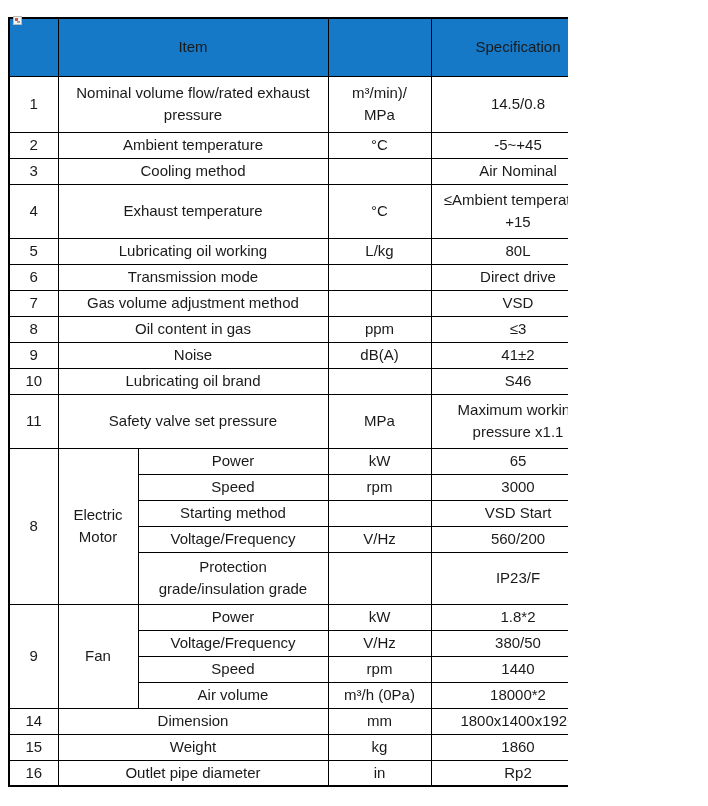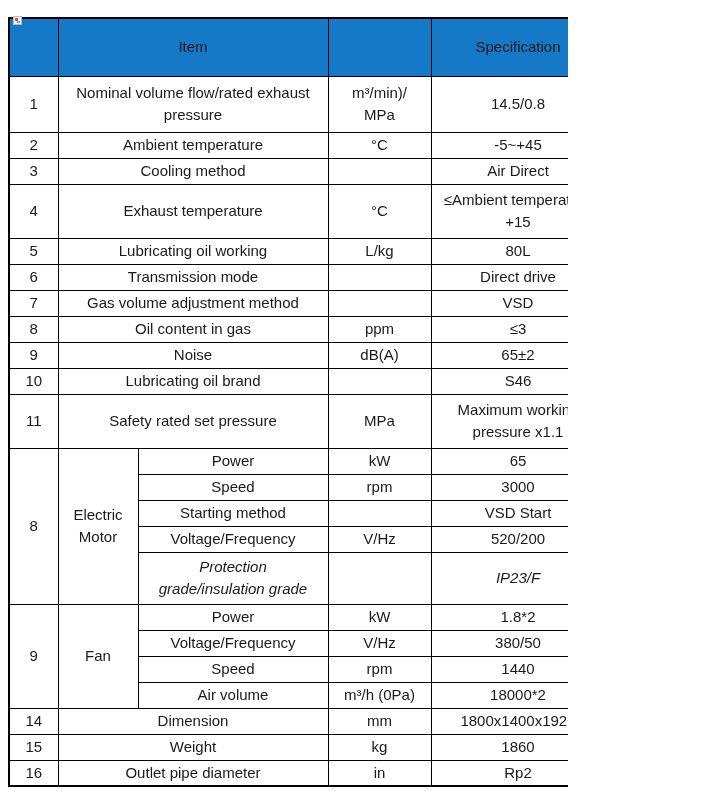--- a/index.html
+++ b/index.html
@@ -36,21 +36,21 @@
     color:var(--body-text);
   }
   td.hdr{
     background:var(--header-bg);
     color:var(--header-text);
     font-size:15px;
   }
   tr.h58{height:58px;}
   tr.h56{height:56px;}
   tr.h54{height:54px;}
-  tr.h52{height:52px;font-style:italic;}
+  tr.h52{height:52px;}
   tr.h27{height:27px;}
   tr.h26{height:26px;}
   .img-ph{
     position:absolute;left:13px;top:16px;width:9px;height:9px;
     background:#f4f2ee;border:1px solid #b9b9b9;z-index:2;
   }
   .img-ph .dot{
     position:absolute;left:1px;top:1px;width:3px;height:3px;
     background:#c4574e;
   }
@@ -103,21 +103,21 @@
       <td colspan="2">Ambient temperature</td>
       <td>°C</td>
       <td>-5~+45</td>
       <td></td>
     </tr>
 
     <tr class="h26">
       <td>3</td>
       <td colspan="2">Cooling method</td>
       <td></td>
-      <td>Air Direct</td>
+      <td>Air Nominal</td>
       <td></td>
     </tr>
 
     <tr class="h27">
       <td rowspan="2">4</td>
       <td rowspan="2" colspan="2">Exhaust temperature</td>
       <td rowspan="2">°C</td>
       <td rowspan="2">≤Ambient temperature
 +15</td>
       <td></td>
@@ -155,35 +155,35 @@
       <td colspan="2">Oil content in gas</td>
       <td>ppm</td>
       <td>≤3</td>
       <td></td>
     </tr>
 
     <tr class="h26">
       <td>9</td>
       <td colspan="2">Noise</td>
       <td>dB(A)</td>
-      <td>65±2</td>
+      <td>41±2</td>
       <td></td>
     </tr>
 
     <tr class="h26">
       <td>10</td>
       <td colspan="2">Lubricating oil brand</td>
       <td></td>
       <td>S46</td>
       <td></td>
     </tr>
 
     <tr class="h54">
       <td>11</td>
-      <td colspan="2">Safety rated set pressure</td>
+      <td colspan="2">Safety valve set pressure</td>
       <td>MPa</td>
       <td>Maximum working
 pressure x1.1</td>
       <td></td>
     </tr>
 
     <tr class="h26">
       <td rowspan="5">8</td>
       <td rowspan="5">Electric
 Motor</td>
@@ -200,21 +200,21 @@
     </tr>
     <tr class="h26">
       <td>Starting method</td>
       <td></td>
       <td>VSD Start</td>
       <td></td>
     </tr>
     <tr class="h26">
       <td>Voltage/Frequency</td>
       <td>V/Hz</td>
-      <td>520/200</td>
+      <td>560/200</td>
       <td></td>
     </tr>
     <tr class="h52">
       <td>Protection
 grade/insulation grade</td>
       <td></td>
       <td>IP23/F</td>
       <td></td>
     </tr>
 

